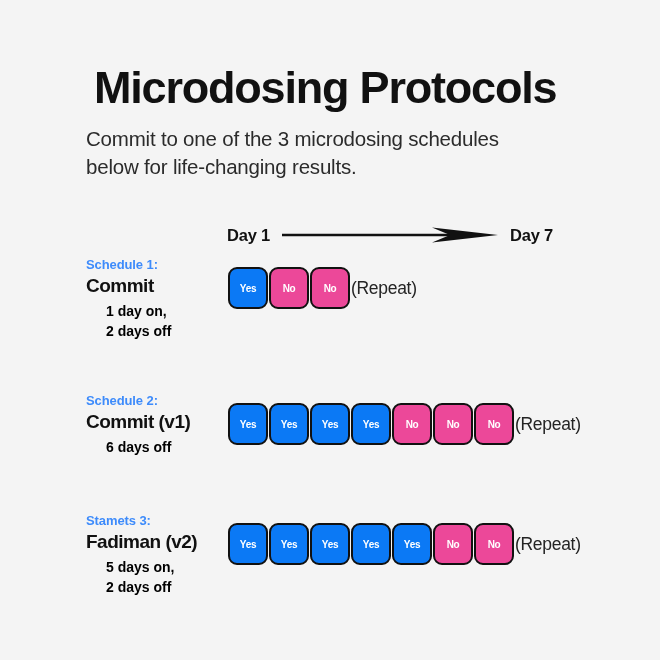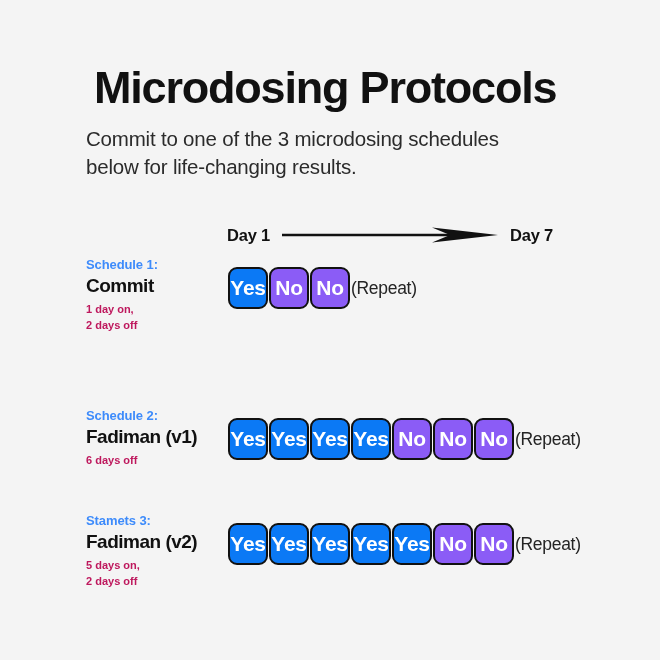--- a/index.html
+++ b/index.html
@@ -72,21 +72,21 @@
   }
 
   
   .row {
     position: absolute;
     left: 0;
     width: 660px;
     height: 96px;
   }
   .row-1 { top: 257px; padding-left: 26px; }
-  .row-2 { top: 408px; }
+  .row-2 { top: 393px; }
   .row-3 { top: 513px; }
 
   .row-labels {
     position: absolute;
     left: 86px;
     top: 0;
     width: 136px;
   }
   .sched-eyebrow {
     font-size: 13px;
@@ -99,51 +99,52 @@
   .sched-name {
     font-size: 19px;
     font-weight: 800;
     color: #111111;
     letter-spacing: -0.5px;
     line-height: 1.3;
     margin-top: 1px;
     white-space: nowrap;
   }
   .sched-note {
-    font-size: 11px;
+    font-size: 14px;
     font-weight: 700;
-    color: #be185d;
+    color: #000000;
     line-height: 1.42;
     margin-top: 3px;
+    margin-left: 20px;
   }
 
   .pill-strip {
     position: absolute;
     left: 228px;
     top: 10px;
     display: flex;
     align-items: center;
   }
   .pill {
     width: 40px;
     height: 42px;
     box-sizing: border-box;
     border: 2.5px solid #111111;
     border-radius: 9px;
     margin-right: 1px;
     display: flex;
     align-items: center;
     justify-content: center;
-    font-size: 21px;
+    font-size: 10px;
     font-weight: 800;
     color: #ffffff;
     letter-spacing: -0.3px;
   }
   .pill.yes { background: #0b79f5; }
-  .pill.no  { background: #8b5cf6; }
+  .pill.no  { background: #ec4899; }
 
   .repeat {
     font-size: 17.5px;
     font-weight: 400;
     color: #242424;
     letter-spacing: -0.3px;
     white-space: nowrap;
   }
 </style>
 </head>
@@ -178,21 +179,21 @@
       <div class="pill yes">Yes</div>
       <div class="pill no">No</div>
       <div class="pill no">No</div>
       <div class="repeat">(Repeat)</div>
     </div>
   </div>
 
   <div class="row row-2">
     <div class="row-labels">
       <div class="sched-eyebrow">Schedule 2:</div>
-      <div class="sched-name">Fadiman (v1)</div>
+      <div class="sched-name">Commit (v1)</div>
       <div class="sched-note">
         <div>6 days off</div>
       </div>
     </div>
     <div class="pill-strip">
       <div class="pill yes">Yes</div>
       <div class="pill yes">Yes</div>
       <div class="pill yes">Yes</div>
       <div class="pill yes">Yes</div>
       <div class="pill no">No</div>

